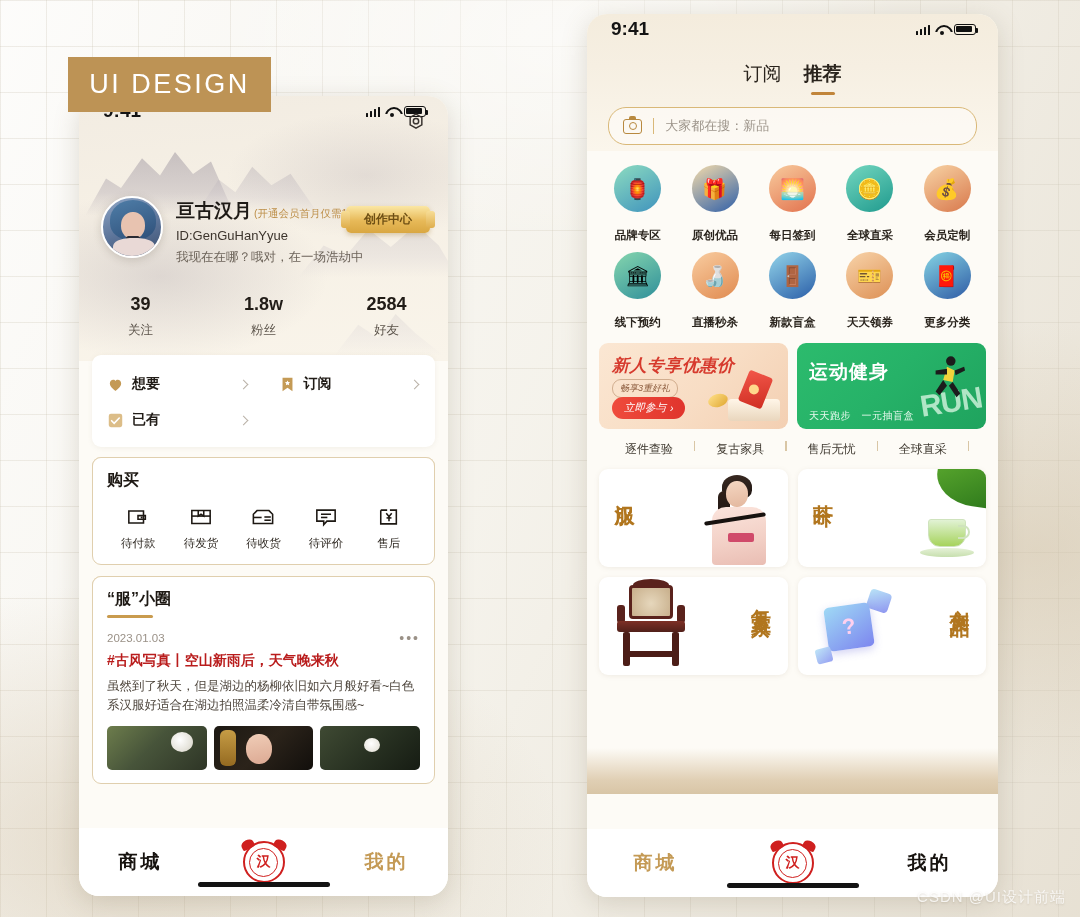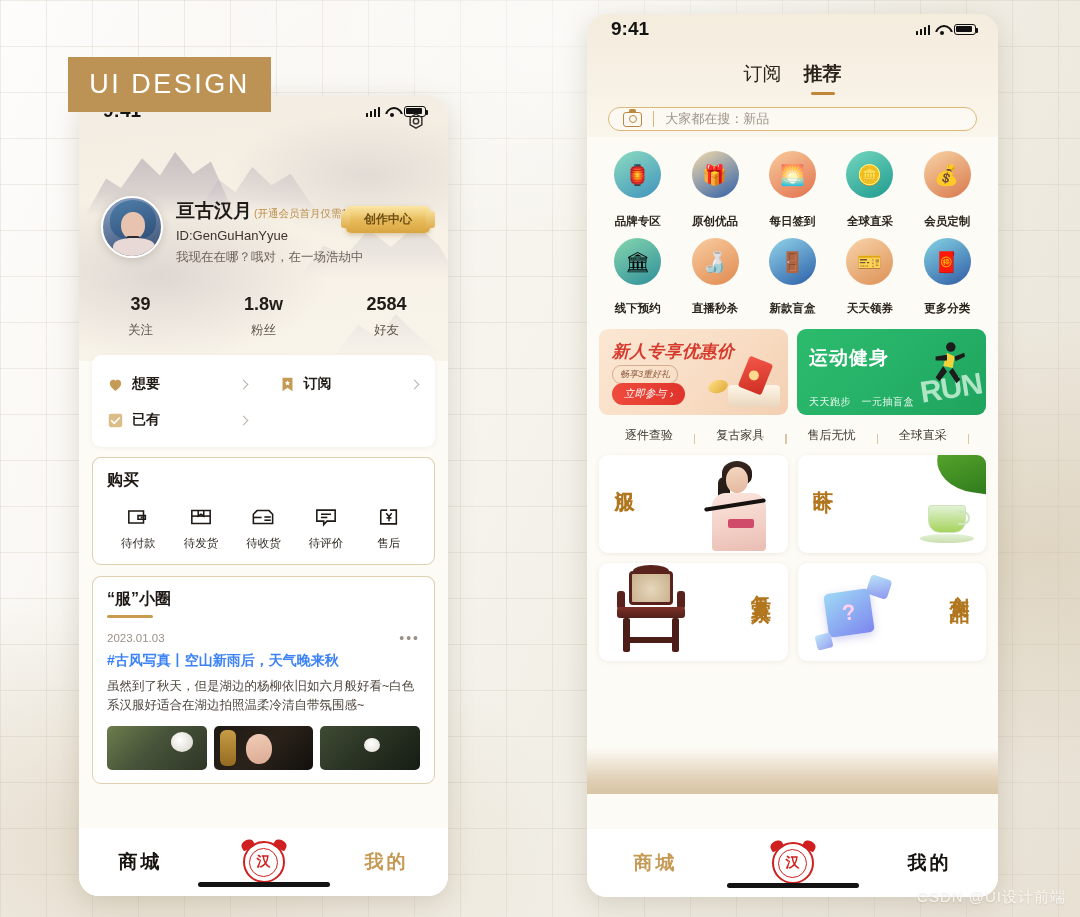--- a/index.html
+++ b/index.html
@@ -174,21 +174,21 @@
   .order { flex: 1; text-align: center; }
   .order .oi { height: 26px; display: flex; align-items: center; justify-content: center; }
   .order .ol { font-size: 11.5px; color: #2d2720; margin-top: 6px; }
 
   .quan-title { display: flex; flex-direction: column; align-items: flex-start; }
   .quan-underline { width: 46px; height: 3px; background: #c99b4e; border-radius: 2px; margin-top: 5px; }
 
   .post-meta { display: flex; justify-content: space-between; align-items: center; margin-top: 14px; }
   .post-date { font-size: 11.5px; color: #9a9187; }
   .dots { letter-spacing: 2px; color: #9a9187; font-size: 14px; line-height: 8px; }
-  .post-title { font-size: 14px; font-weight: bold; color: #3b82f6; margin-top: 7px; line-height: 1.35; }
+  .post-title { font-size: 14px; font-weight: bold; color: #b91c1c; margin-top: 7px; line-height: 1.35; }
   .post-body { font-size: 12.5px; color: #4e463d; margin-top: 7px; line-height: 1.55; }
   .thumbs { display: flex; gap: 7px; margin-top: 10px; }
   .thumb { flex: 1; height: 44px; border-radius: 5px; overflow: hidden; position: relative; }
   .th1 { background: linear-gradient(135deg,#6d7d4c 0%, #47543a 45%, #2e3526 100%); }
   .th1::after{content:"";position:absolute;right:14px;top:6px;width:22px;height:20px;border-radius:50%;
     background:radial-gradient(circle at 40% 40%,#fff,#e6e4dc 60%,#cfccc0);}
   .th2 { background: linear-gradient(135deg,#1d1913 0%, #2b231a 50%, #120f0c 100%); }
   .th2::after{content:"";position:absolute;left:32%;top:8px;width:26px;height:30px;border-radius:48%;
     background:linear-gradient(170deg,#f0cdb7,#dca993);}
   .th2::before{content:"";position:absolute;left:6px;top:4px;width:16px;height:36px;border-radius:6px;
@@ -224,21 +224,21 @@
     background: linear-gradient(180deg,#f4ecdd 0%, #f6efe2 38%, #fbf6ec 100%);
     padding-bottom: 6px;
   }
   .rtabs { display: flex; justify-content: center; gap: 22px; margin-top: 17px; }
   .rtab { font-size: 19px; color: #2a241d; position: relative; padding-bottom: 8px; }
   .rtab.active { font-weight: bold; }
   .rtab.active::after { content:""; position:absolute; left:50%; transform:translateX(-50%); bottom:0;
     width: 24px; height: 3px; background:#c1853a; border-radius:2px; }
 
   .searchbar {
-    margin: 12px 21px 0; height: 24px; border: 1.3px solid #d9b878; border-radius: 18px;
+    margin: 12px 21px 0; height: 38px; border: 1.3px solid #d9b878; border-radius: 18px;
     display: flex; align-items: center; padding: 0 14px; background: rgba(255,255,255,.45);
   }
   .cam-icon { width: 19px; height: 15px; border: 1.7px solid #b8893f; border-radius: 3px;
     position: relative; flex: none; }
   .cam-icon::before{content:"";position:absolute;left:5.2px;top:2.4px;width:6px;height:6px;
     border:1.5px solid #b8893f;border-radius:50%;}
   .cam-icon::after{content:"";position:absolute;left:5px;top:-4px;width:7px;height:3px;
     background:#b8893f;border-radius:2px 2px 0 0;}
   .search-div { width:1.2px; height:16px; background:#d9b878; margin:0 11px; flex:none; }
   .search-ph { font-size: 13px; color: #9c948a; }
@@ -269,21 +269,21 @@
     background:linear-gradient(180deg,#fff6e8,#e9d6bd); }
 
   .b2 { background: linear-gradient(135deg,#2cbb6d 0%, #26b268 48%, #1fa35e 100%); }
   .b2-title { position:absolute; left:12px; top:16px; font-size:19px; font-weight:bold; color:#fff;
     font-family:"Liberation Serif","DejaVu Serif",serif; letter-spacing:1px; }
   .b2-sub { position:absolute; left:12px; top:66px; font-size:10px; color:#eafaf0; letter-spacing:.5px; }
   .b2-run { position:absolute; right:4px; bottom:10px; font-size:30px; font-weight:bold; color:#c9f0d8;
     opacity:.85; letter-spacing:-1px; transform:rotate(-9deg); }
   .b2-fig { position:absolute; right:20px; top:10px; width:38px; height:58px; }
 
-  .guards { display: flex; align-items: flex-end; justify-content: center; gap: 12px; padding: 12px 10px 2px; }
+  .guards { display: flex; align-items: flex-start; justify-content: center; gap: 12px; padding: 12px 10px 2px; }
   .guard { font-size: 12px; color: #3e382f; padding: 0 9px; }
   .gsep { width: 1.3px; height: 10px; background: #d9c6a5; }
 
   .pgrid { display: grid; grid-template-columns: 1fr 1fr; gap: 10px; padding: 9px 12px 0; }
   .pcard { height: 98px; border-radius: 9px; background: #fff; position: relative; overflow: hidden;
     box-shadow: 0 1px 5px rgba(150,135,110,.13); }
   .pcard .ptitle { position: absolute; font-size: 20px; font-weight: bold; color: #b1761e; line-height: 1.0;
     font-family: "Liberation Serif","DejaVu Serif", serif; writing-mode: vertical-rl; letter-spacing: 3px; }
   .pt-left  { left: 16px; top: 20px; }
   .pt-right { right: 16px; top: 16px; }

